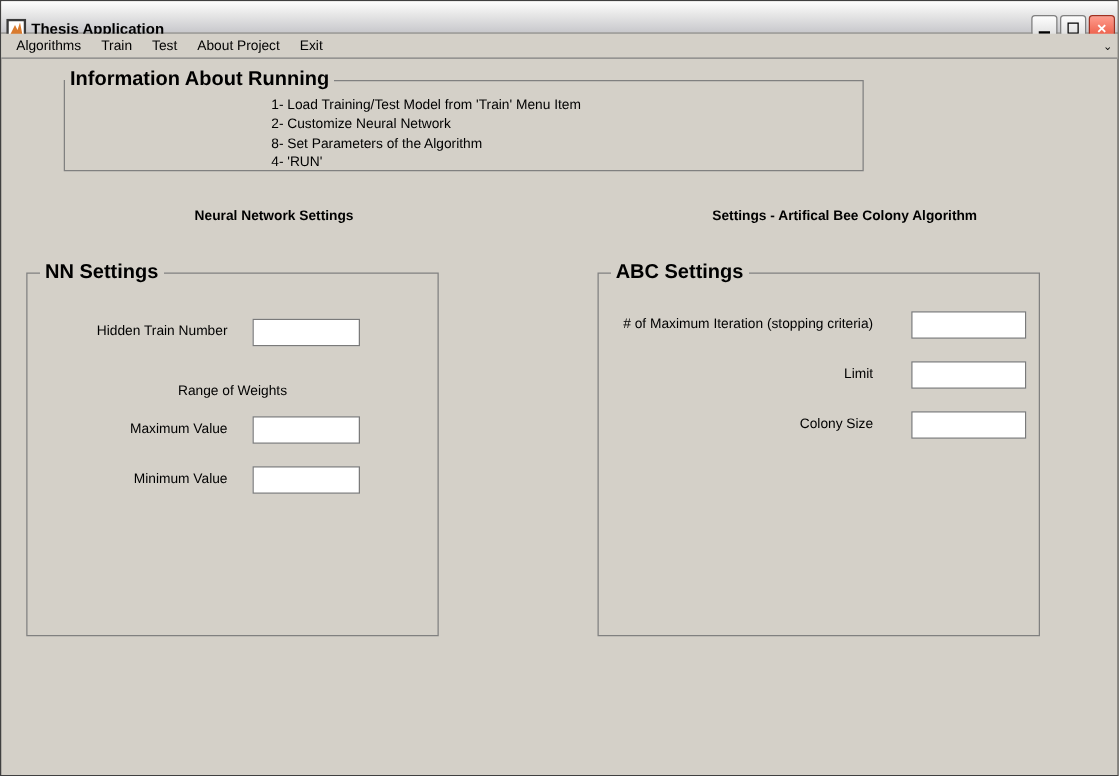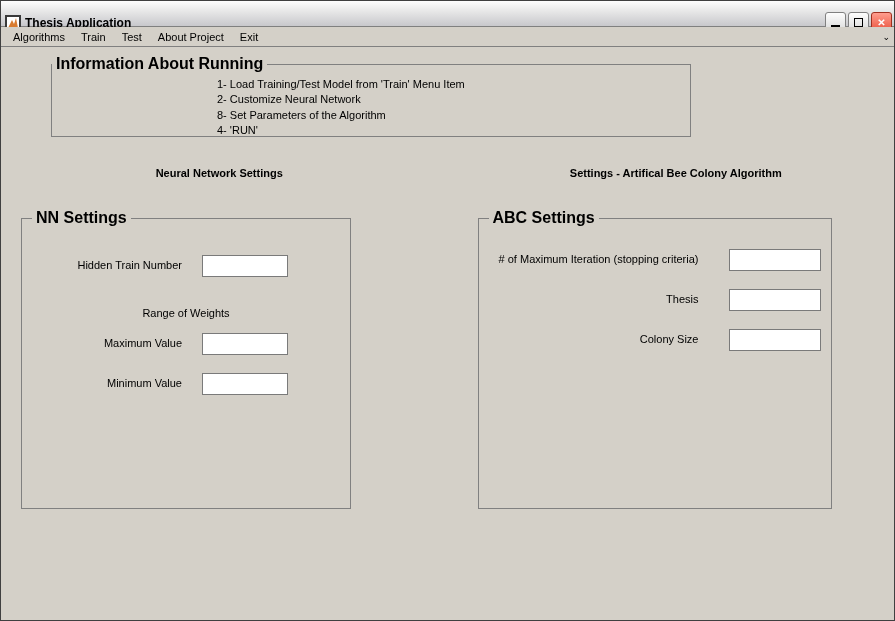--- a/index.html
+++ b/index.html
@@ -258,21 +258,21 @@
           <legend>ABC Settings</legend>
 
           <div class="form-row" style="margin-top:10px;">
             <div class="form-label">
               <div># of Maximum Iteration (stopping criteria)</div>
             </div>
             <input class="text-input" type="text" value="" style="">
           </div>
 
           <div class="form-row">
-            <div class="form-label">Thesis</div>
+            <div class="form-label">Limit</div>
             <input class="text-input" type="text" value="" style="">
           </div>
 
           <div class="form-row">
             <div class="form-label">Colony Size</div>
             <input class="text-input" type="text" value="" style="">
           </div>
 
         </fieldset>
       </div>

